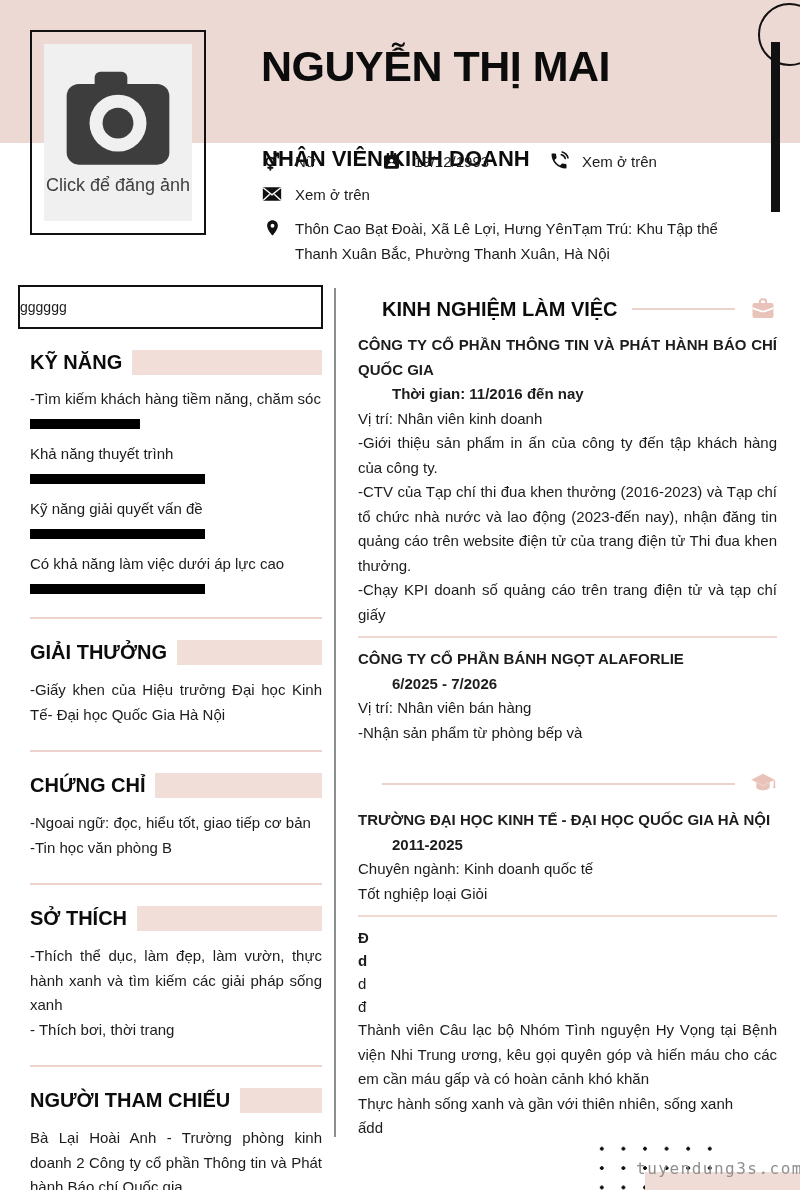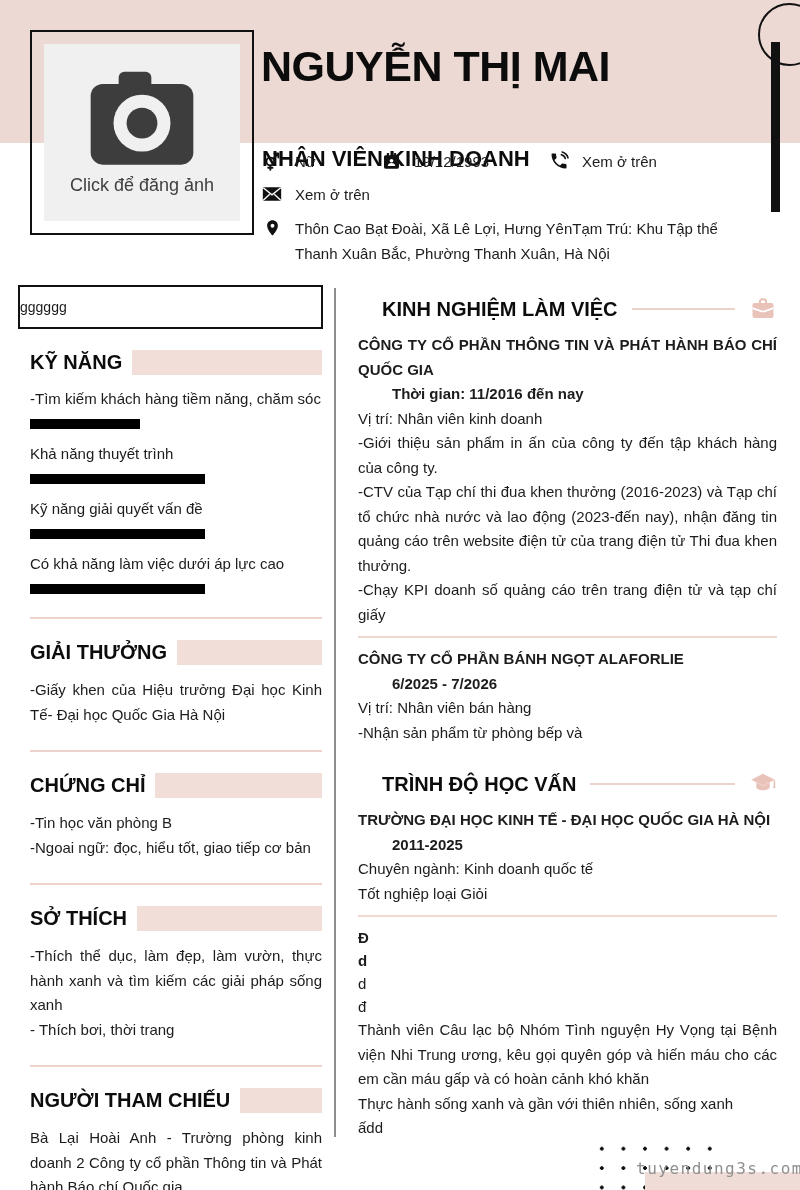--- a/index.html
+++ b/index.html
@@ -10,21 +10,21 @@
     margin: 0 auto;
     background: #fff;
     font-family: "Liberation Sans", sans-serif;
     color: #1c1c1c;
     overflow: hidden;
   }
   
   .header-band { position:absolute; top:0; left:0; width:800px; height:143px; background:#EDD9D3; }
   .circle-decor { position:absolute; top:3px; left:758px; width:63px; height:63px; border:2.5px solid #111; border-radius:50%; background:transparent; }
   .bar-decor { position:absolute; top:42px; left:771px; width:9px; height:170px; background:#111; }
-  .photo-box { position:absolute; top:30px; left:30px; width:224px; height:205px; border:2px solid #111; cursor:pointer; }
+  .photo-box { position:absolute; top:30px; left:30px; width:176px; height:205px; border:2px solid #111; cursor:pointer; }
   .photo-inner { position:absolute; top:12px; left:12px; right:12px; bottom:12px; background:#f0f0f0;
     display:flex; flex-direction:column; align-items:center; justify-content:center; gap:8px; }
   .photo-inner svg { display:block; }
   .photo-caption { font-size:18px; color:#3f3f3f; }
   .name { position:absolute; left:261px; top:42px; font-size:43px; font-weight:bold; letter-spacing:-0.5px; color:#0c0c0c; white-space:nowrap; }
   .subtitle { position:absolute; left:262px; top:98px; font-size:22px; font-weight:bold; color:#0c0c0c; white-space:nowrap;margin-top:48px; }
   
   .contact { position:absolute; left:262px; top:150px; width:520px; font-size:15px; }
   .c-row { display:flex; align-items:flex-start; margin-bottom:11px; }
   .c-item { display:flex; align-items:center; gap:13px; }
@@ -189,22 +189,22 @@
         <span class="sec-title">GIẢI THƯỞNG</span>
         <span class="sec-rect"></span>
       </div>
       <p class="p">-Giấy khen của Hiệu trưởng Đại học Kinh Tế- Đại học Quốc Gia Hà Nội</p>
 
       <hr class="sec-div">
       <div class="sec-head">
         <span class="sec-title">CHỨNG CHỈ</span>
         <span class="sec-rect"></span>
       </div>
+      <div class="pl">-Ngoai ngữ: đọc, hiểu tốt, giao tiếp cơ bản</div>
       <div class="pl">-Tin học văn phòng B</div>
-      <div class="pl">-Ngoai ngữ: đọc, hiểu tốt, giao tiếp cơ bản</div>
 
       <hr class="sec-div">
       <div class="sec-head">
         <span class="sec-title">SỞ THÍCH</span>
         <span class="sec-rect"></span>
       </div>
       <p class="p">-Thích thể dục, làm đẹp, làm vườn, thực hành xanh và tìm kiếm các giải pháp sống xanh</p>
       <div class="pl">- Thích bơi, thời trang</div>
 
       <hr class="sec-div">
@@ -236,21 +236,20 @@
       <p class="rp">-Chạy KPI doanh số quảng cáo trên trang điện tử và tạp chí giấy</p>
 
       <hr class="r-div">
 
       <div class="company">CÔNG TY CỔ PHẦN BÁNH NGỌT ALAFORLIE</div>
       <div class="rb">6/2025 - 7/2026</div>
       <div class="rl">Vị trí: Nhân viên bán hàng</div>
       <div class="rl">-Nhận sản phẩm từ phòng bếp và</div>
 
       <div class="r-head mt">
-        <span class="r-title">TRÌNH ĐỘ HỌC VẤN</span>
         <span class="r-line"></span>
         <span class="r-icon">
           <svg width="28" height="24" viewBox="0 0 24 22">
             <path d="M12 2.5 1.2 8 12 13.5 22.8 8z" fill="#E9C3BA"></path>
             <path d="M5.8 10.6 v4 c0 1.7 2.8 3 6.2 3 s6.2-1.3 6.2-3 v-4 l-6.2 3.1z" fill="#E9C3BA"></path>
             <path d="M22.4 8.5 v5.2" stroke="#E9C3BA" stroke-width="1.5"></path>
             <circle cx="22.4" cy="14.6" r="1.1" fill="#E9C3BA"></circle>
           </svg>
         </span>
       </div>

